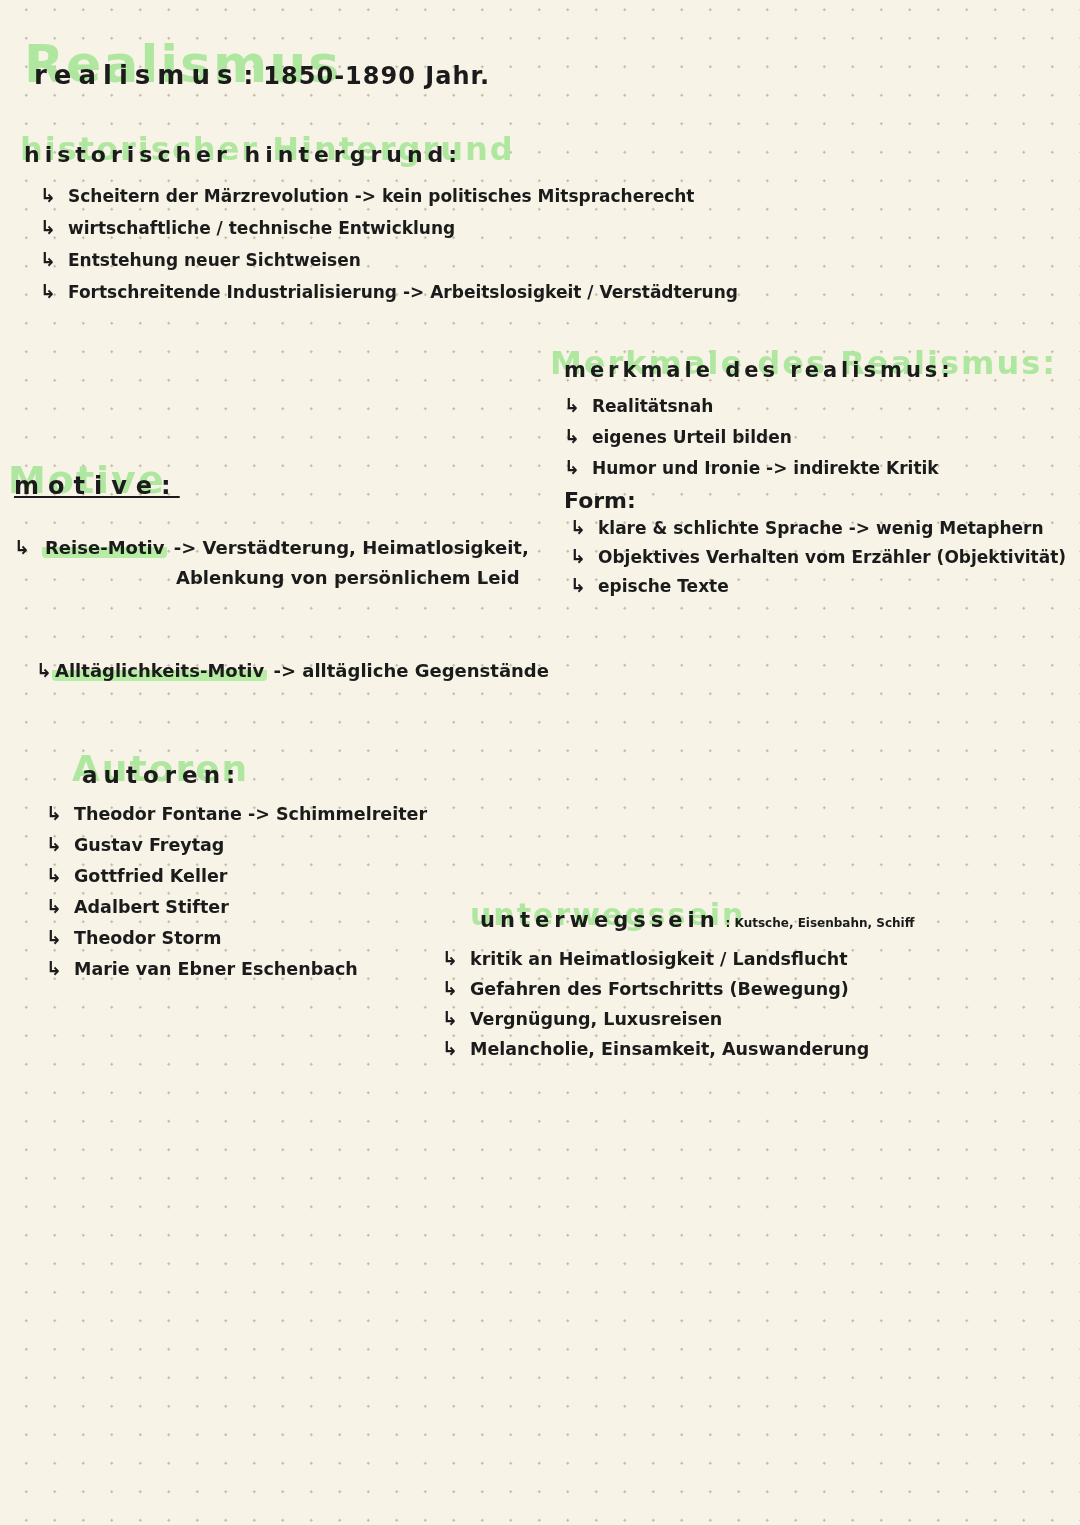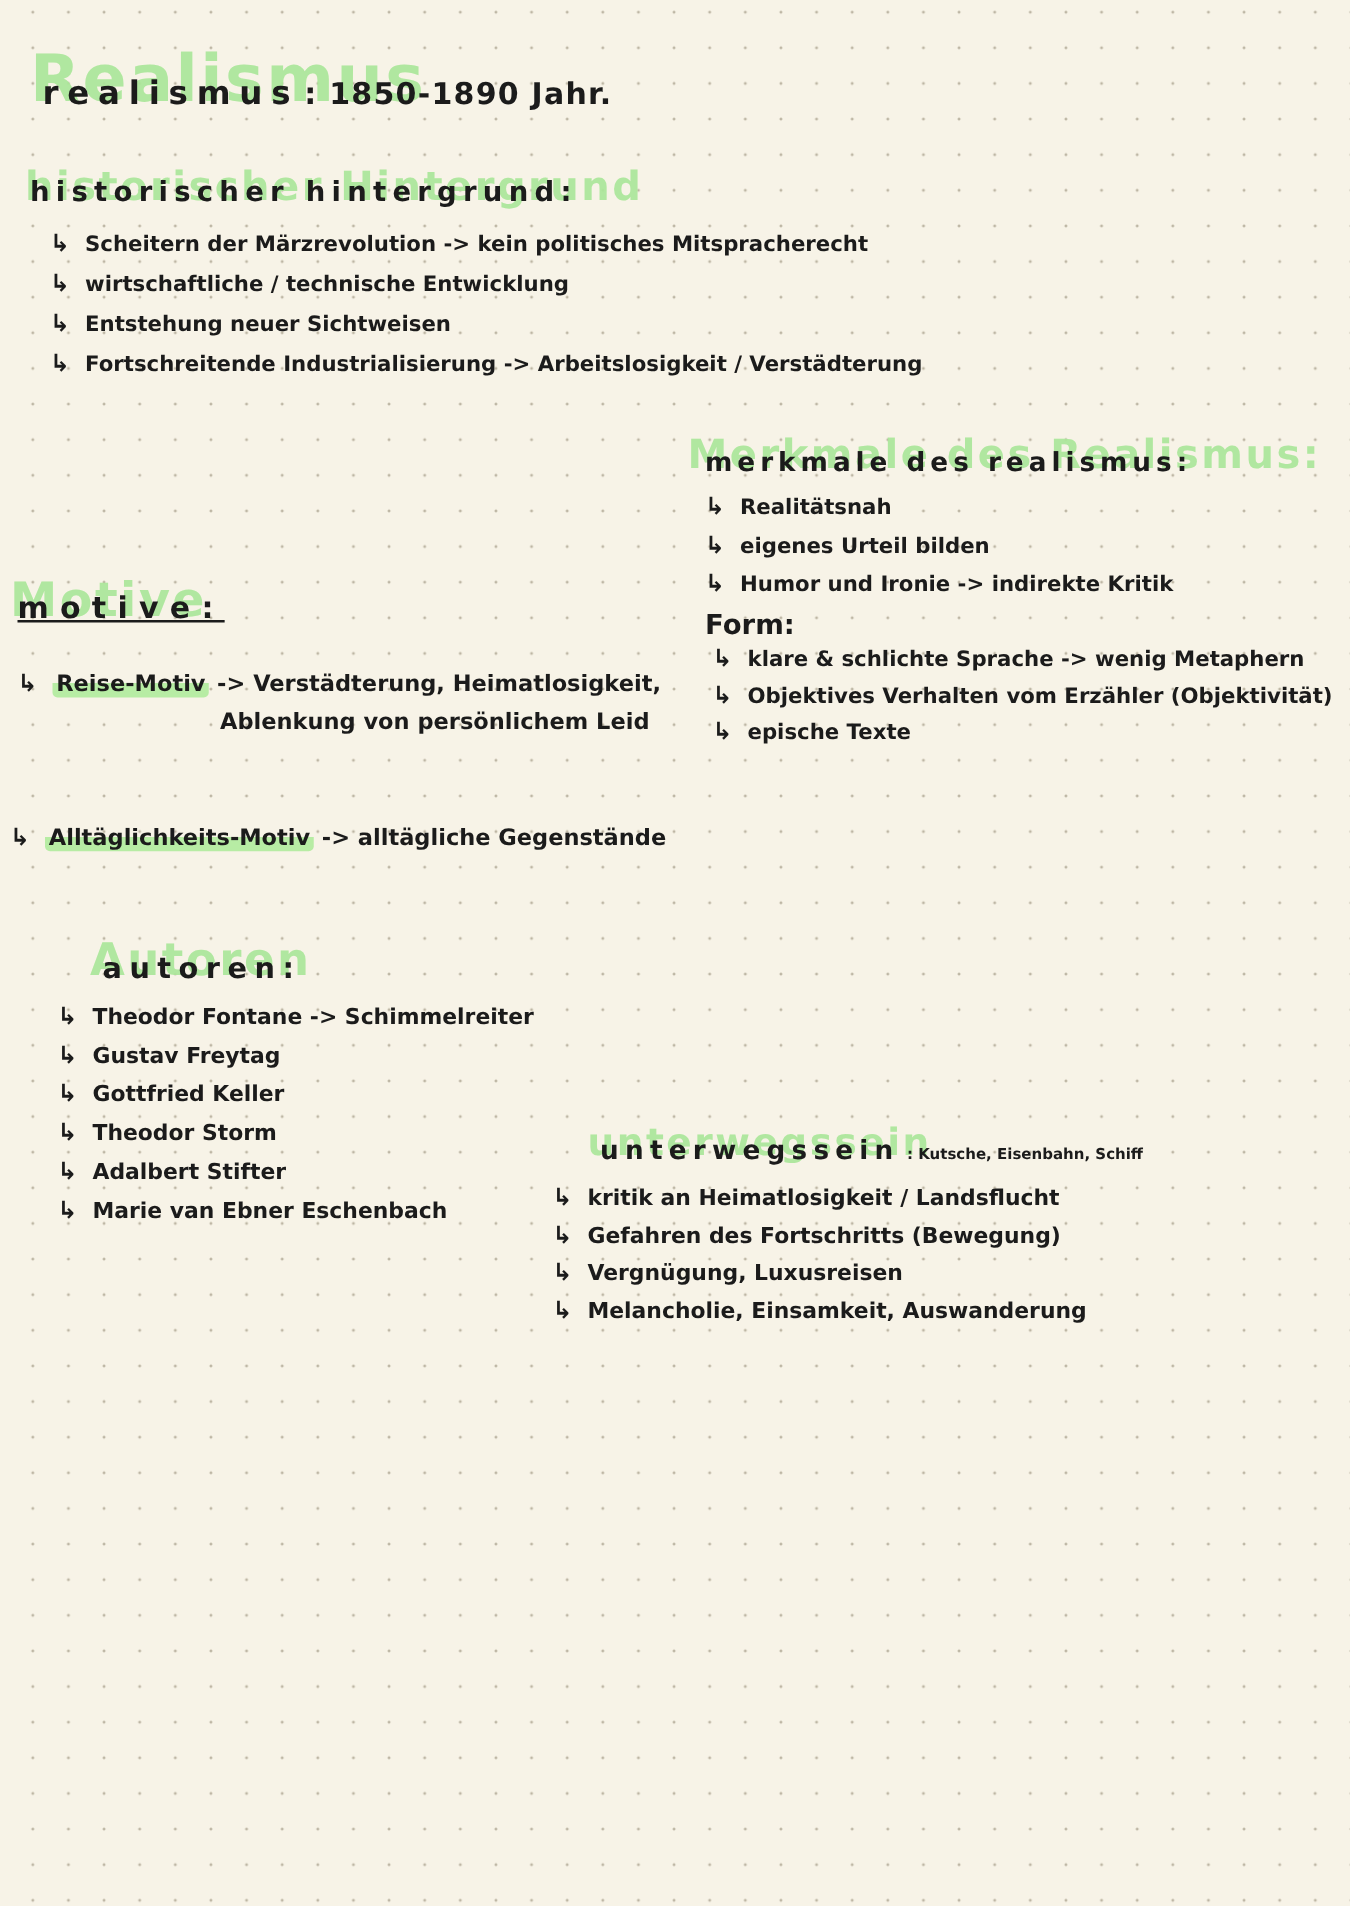--- a/index.html
+++ b/index.html
@@ -54,21 +54,21 @@
 
   
   #motive{left:14px;top:472px;}
   #motive .black-layer{font-size:24px;letter-spacing:9px;text-decoration:underline;}
   #motive .green-layer{font-size:38px;left:-6px;top:-14px;}
   #motive .bullets{margin-top:32px;}
   #motive .bullet{line-height:30px;font-size:18px;}
   #motive .cont-line{margin-left:162px;line-height:30px;font-size:18px;}
 
   
-  #alltag{left:8px;top:655px;}
+  #alltag{left:24px;top:655px;text-align:right;}
   #alltag .bullet{line-height:30px;font-size:18px;}
 
   
   #autoren{left:46px;top:762px;}
   #autoren .hl-head{margin-left:36px;}
   #autoren .black-layer{font-size:23px;letter-spacing:6px;}
   #autoren .green-layer{font-size:36px;left:-10px;top:-14px;}
   #autoren .bullets{margin-top:10px;}
   #autoren .bullet{line-height:30px;font-size:17.5px;}
 
@@ -145,22 +145,22 @@
 
 <div class="block" id="autoren">
   <span class="hl-head">
     <span class="green-layer">Autoren</span>
     <span class="black-layer">autoren:</span>
   </span>
   <div class="bullets">
     <div class="bullet"><span class="arrow">↳</span><span class="btext">Theodor Fontane -&gt; Schimmelreiter</span></div>
     <div class="bullet"><span class="arrow">↳</span><span class="btext">Gustav Freytag</span></div>
     <div class="bullet"><span class="arrow">↳</span><span class="btext">Gottfried Keller</span></div>
+    <div class="bullet"><span class="arrow">↳</span><span class="btext">Adalbert Stifter</span></div>
     <div class="bullet"><span class="arrow">↳</span><span class="btext">Theodor Storm</span></div>
-    <div class="bullet"><span class="arrow">↳</span><span class="btext">Adalbert Stifter</span></div>
     <div class="bullet"><span class="arrow">↳</span><span class="btext">Marie van Ebner Eschenbach</span></div>
   </div>
 </div>
 
 <div class="block" id="unterweg">
   <span class="hl-head">
     <span class="green-layer">unterwegssein</span>
     <span class="black-layer">unterwegssein</span>
   </span><span class="suffix">: Kutsche, Eisenbahn, Schiff</span>
   <div class="bullets">

